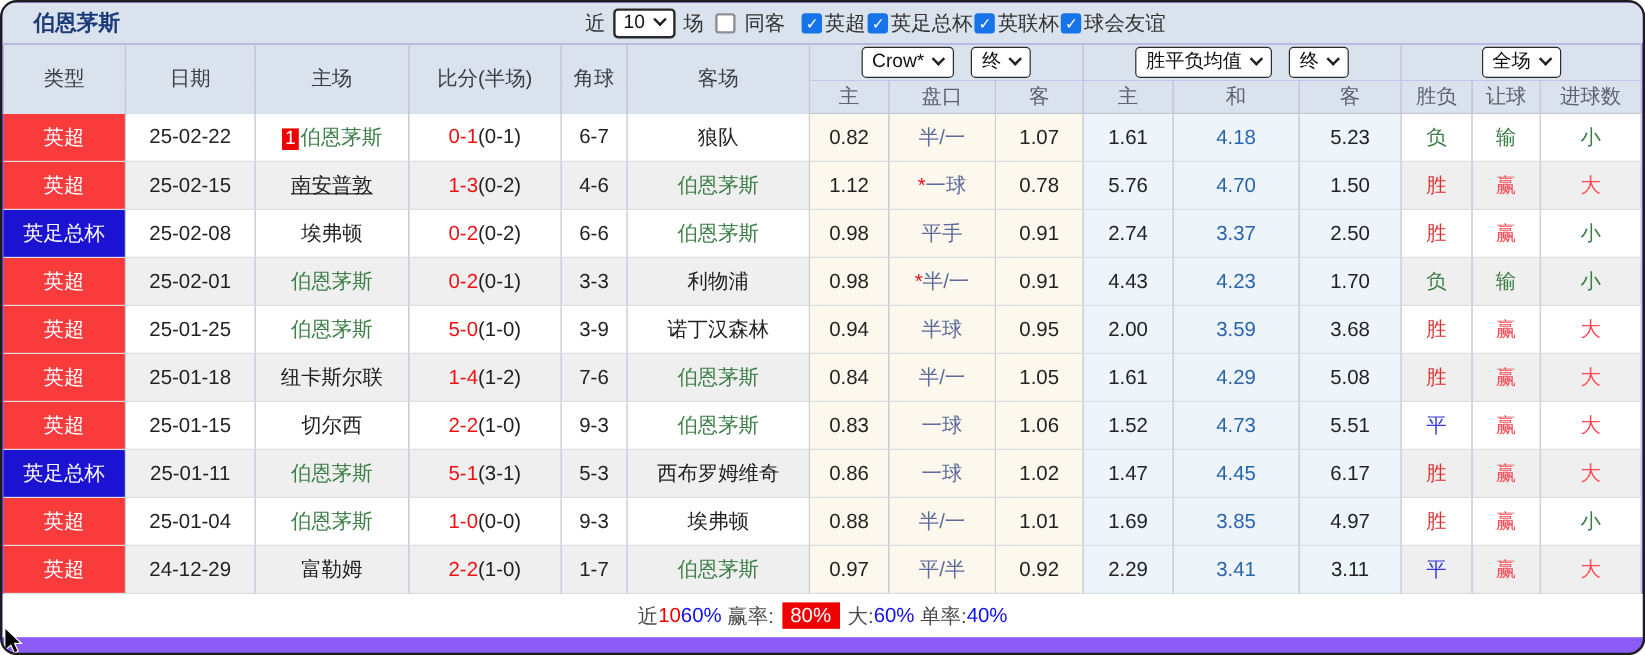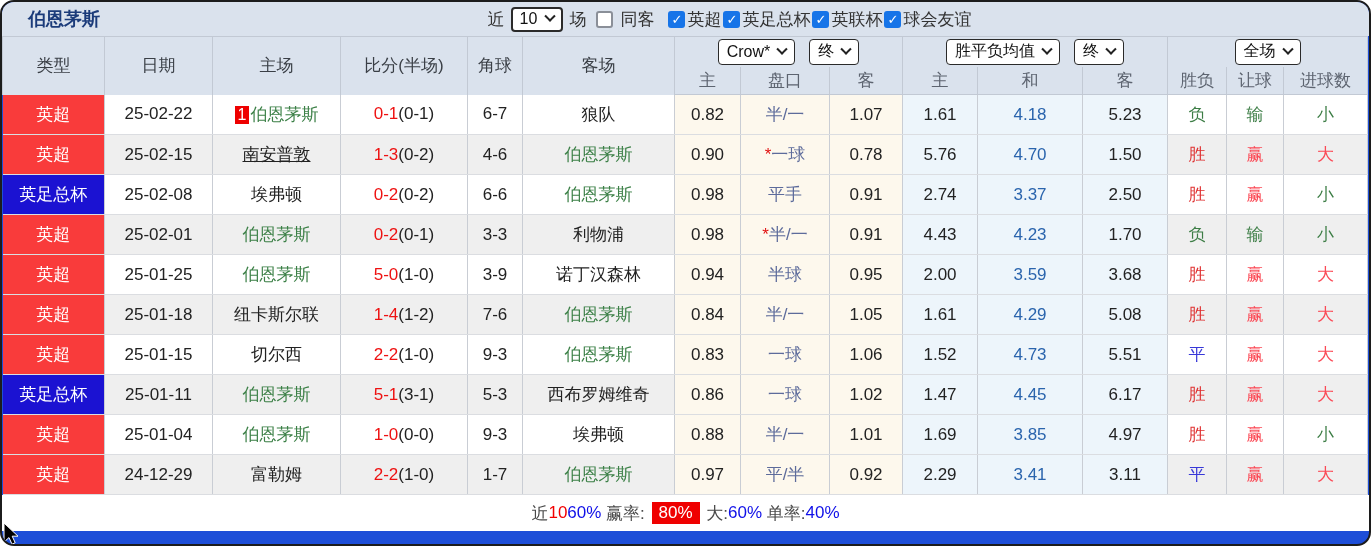--- a/index.html
+++ b/index.html
@@ -1,20 +1,20 @@
 <!DOCTYPE html>
 <html><head>
 <meta charset="utf-8">
 <style>
   * { box-sizing: border-box; margin: 0; padding: 0; }
   body { font-family: "Liberation Sans", "DejaVu Sans", sans-serif; background: #fff; }
   .frame {
     position: relative; width: 1371px; height: 546px;
     border: 2px solid #1c1c1c; border-radius: 14px;
-    background: #1d4ed8; overflow: hidden;
+    background: #8b5cf6; overflow: hidden;
   }
   
   .topbar {
     height: 34px; background: #dae2ed;
     display: flex; align-items: center; padding: 0 10px 0 26px;
   }
   .title { font-size: 18px; font-weight: bold; color: #1b3b7a; }
   .controls { flex: 1; display: flex; align-items: center; justify-content: center; gap: 6px; font-size: 17px; color: #333; }
   .lbl { color: #333; }
   .selbox {
@@ -186,21 +186,21 @@
           <td class="c-green">输</td>
           <td class="c-green">小</td>
         </tr>
         <tr>
           <td class="t-red">英超</td>
           <td>25-02-15</td>
           <td class="teamcell"><span class="dark u">南安普敦</span></td>
           <td><span class="ft">1-3</span><span class="ht">(0-2)</span></td>
           <td>4-6</td>
           <td class="teamcell"><span class="green">伯恩茅斯</span></td>
-          <td class="cream">0.90</td>
+          <td class="cream">1.12</td>
           <td class="cream hcp"><span class="star">*</span><span>一球</span></td>
           <td class="cream">0.78</td>
           <td class="lblue">5.76</td>
           <td class="lblue mid">4.70</td>
           <td class="lblue">1.50</td>
           <td class="c-red">胜</td>
           <td class="c-pink">赢</td>
           <td class="c-pink">大</td>
         </tr>
         <tr>

